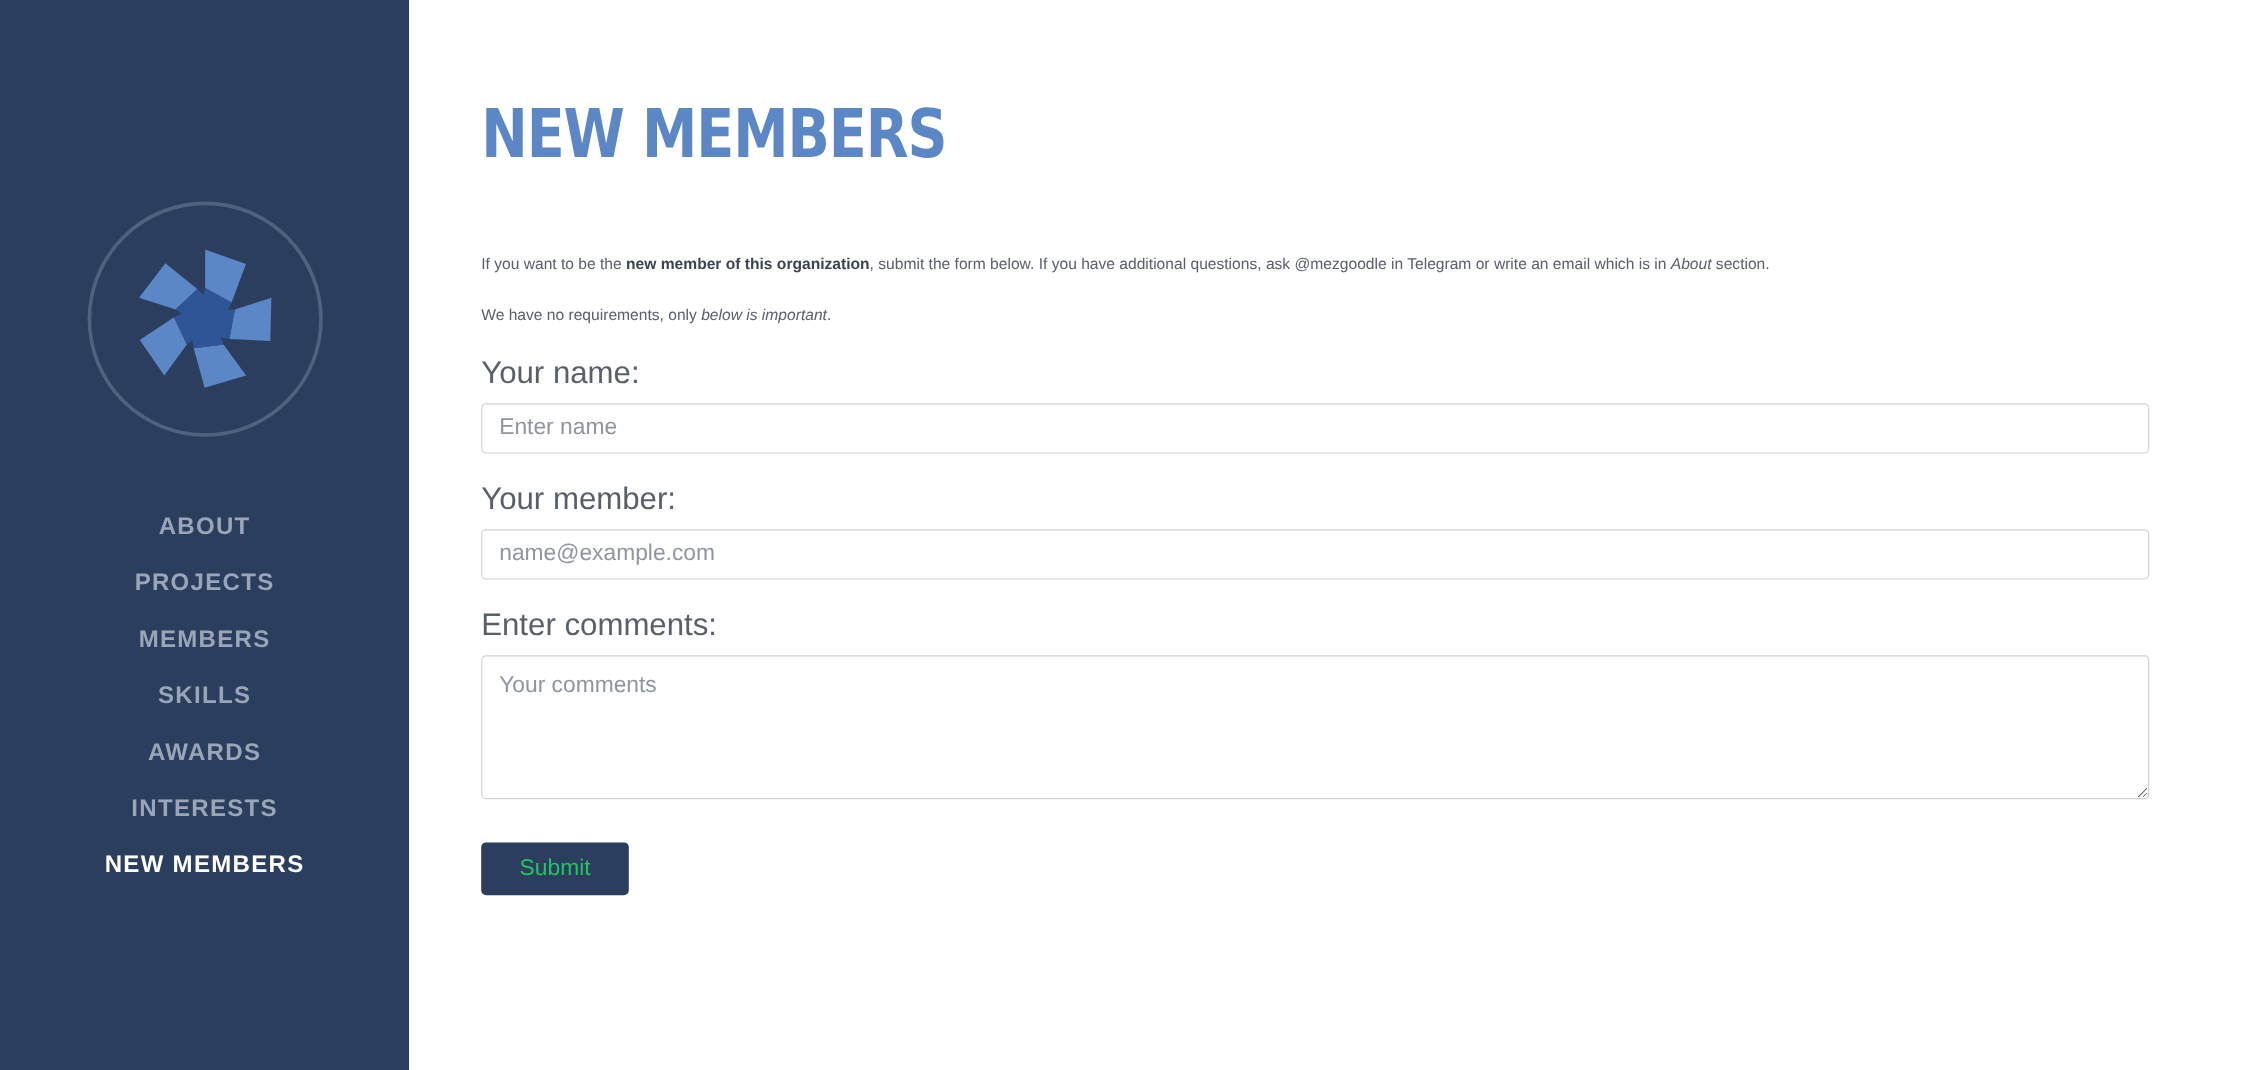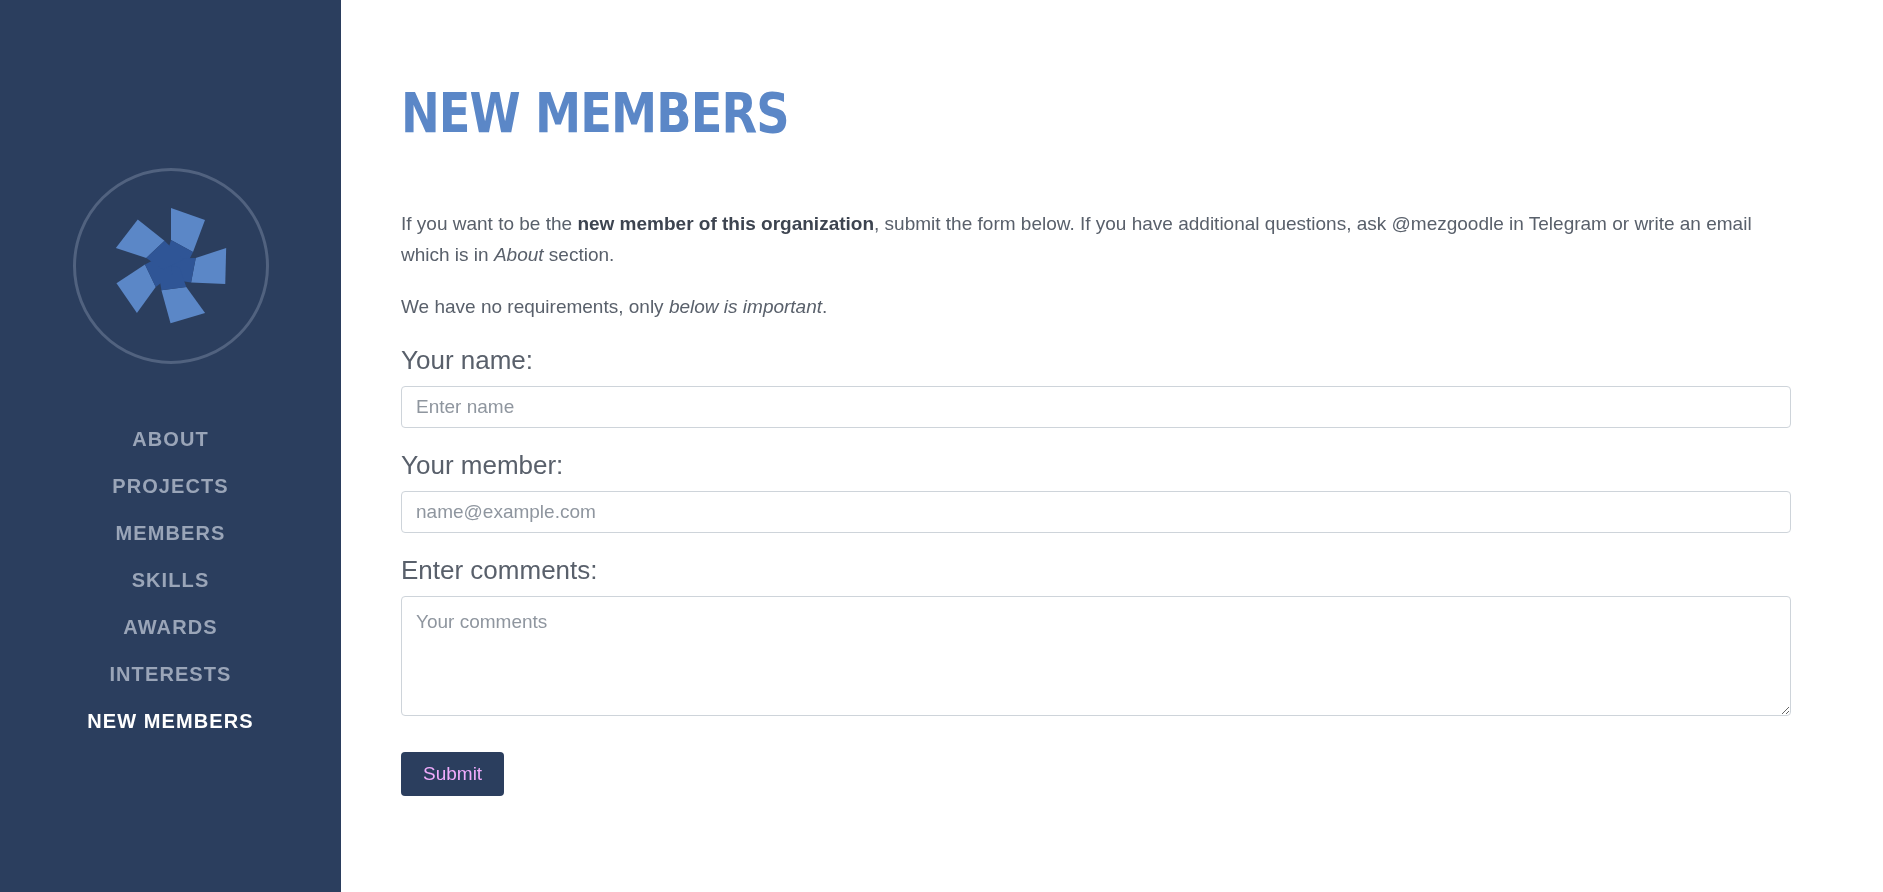--- a/index.html
+++ b/index.html
@@ -78,21 +78,21 @@
     letter-spacing: -1px;
     color: #5b87c7;
     text-transform: uppercase;
     margin: 0 0 66px 0;
     font-stretch: condensed;
     transform: scaleX(0.92);
     transform-origin: left center;
   }
   .para {
     color: #59606b;
-    font-size: 19px;
+    font-size: 13px;
     line-height: 1.62;
     max-width: 1390px;
     margin: 0 0 22px 0;
   }
   .para strong { color: #3d4450; font-weight: 700; }
   .para em { font-style: italic; }
 
   .form {
     max-width: 1390px;
     margin-top: 20px;
@@ -119,26 +119,26 @@
   .ctrl::placeholder { color: #8f969f; }
   input.ctrl { height: 42px; }
   textarea.ctrl {
     height: 120px;
     resize: vertical;
     line-height: 1.4;
   }
   .submit-btn {
     margin-top: 14px;
     background: #2b3e5e;
-    color: #f0abfc;
+    color: #22c55e;
     border: none;
     border-radius: 4px;
     font-size: 19px;
     font-family: "Liberation Sans", sans-serif;
-    padding: 11px 22px;
+    padding: 11px 32px;
     cursor: pointer;
   }
 </style>
 </head>
 <body>
 
 <div class="page">
 
   <aside class="sidebar">
 

